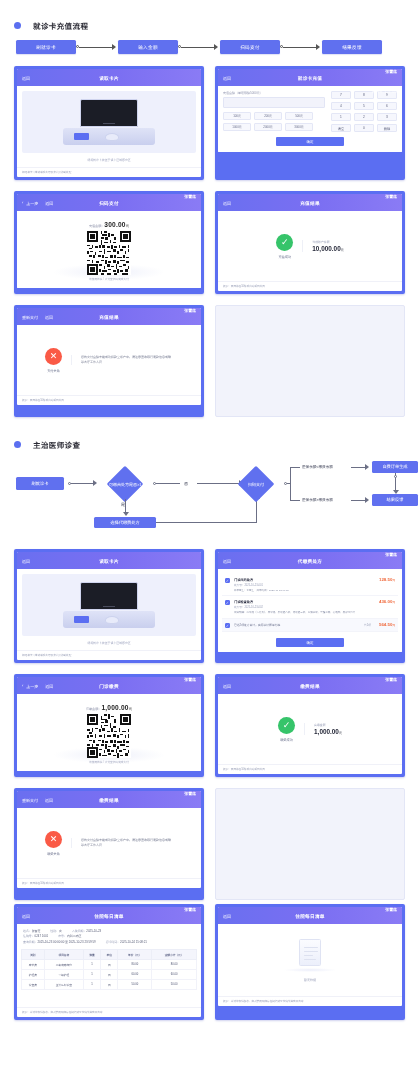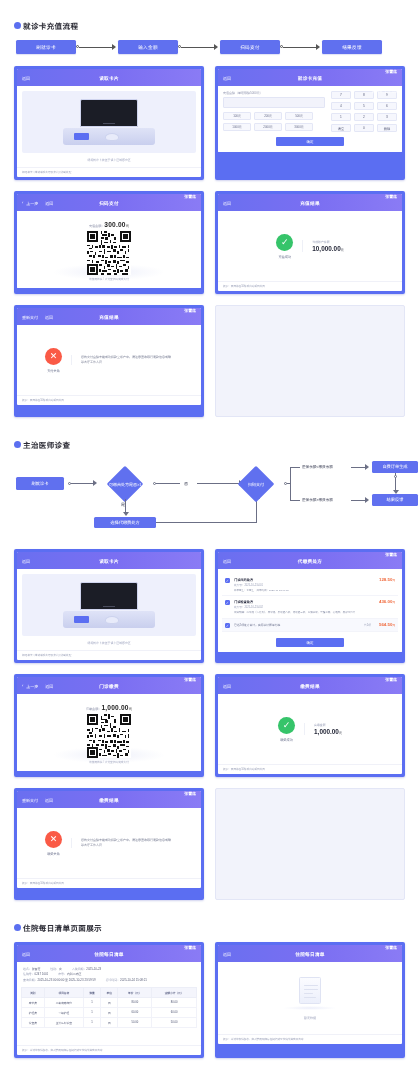--- a/index.html
+++ b/index.html
@@ -6,21 +6,21 @@
   * { box-sizing: border-box; margin:0; padding:0; }
   html,body { background:#ffffff; }
   body {
     width:420px; height:1091px; position:relative; overflow:hidden;
     font-family:"Liberation Sans","DejaVu Sans",sans-serif;
     color:#333;
   }
   .page { width:420px; padding:14px 14px 10px 14px; }
 
   
-  .sec-head { display:flex; align-items:center; gap:2px; margin:6px 0 9px 0; }
+  .sec-head { display:flex; align-items:center; gap:12px; margin:6px 0 9px 0; }
   .sec-dot { width:7px; height:7px; border-radius:50%; background:#5b6ff0; flex:0 0 auto; }
   .sec-title { font-size:7.5px; font-weight:bold; color:#2b2b35; letter-spacing:.4px; }
 
   
   .flow-row { display:flex; align-items:center; gap:0; margin:2px 0 12px 2px; }
   .flow-box {
     background:#6070ef; color:#fff; font-size:4.6px; letter-spacing:.3px;
     padding:4px 0; width:60px; text-align:center; border-radius:1.5px;
     box-shadow:0 1px 1px rgba(80,90,200,.18);
   }
@@ -699,24 +699,20 @@
         </div>
         <div class="foot">提示：页面将在10秒后自动返回首页</div>
       </div>
     </div>
 
     <div class="shot empty">
       <div style="height:104px"></div>
     </div>
   </div>
 
-  <div class="sec-head" style="margin-top:22px">
-    <span class="sec-dot"></span>
-    <span class="sec-title">住院每日清单页面展示</span>
-  </div>
 
   <div class="cards">
 
     <div class="shot">
       <div class="shot-inner">
         <div class="bar">
           <span class="bar-left">返回</span>
           <span class="bar-title">住院每日清单</span>
           <span class="bar-right">
             <span class="r1">张雪莲</span><br>

